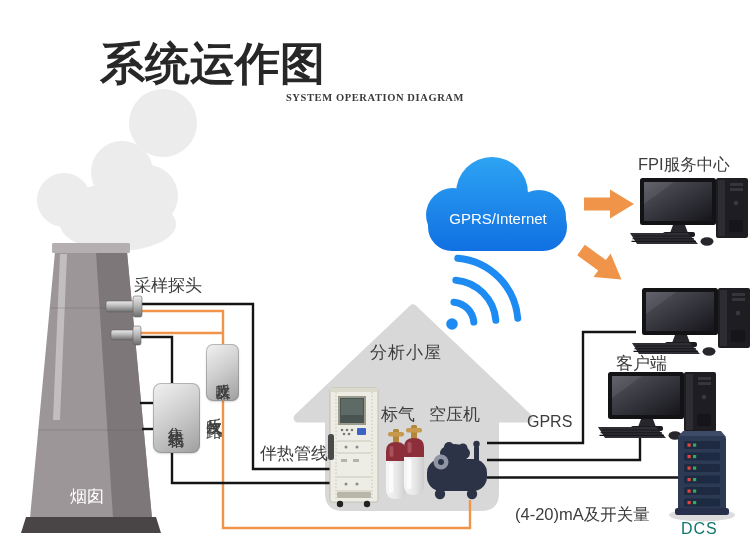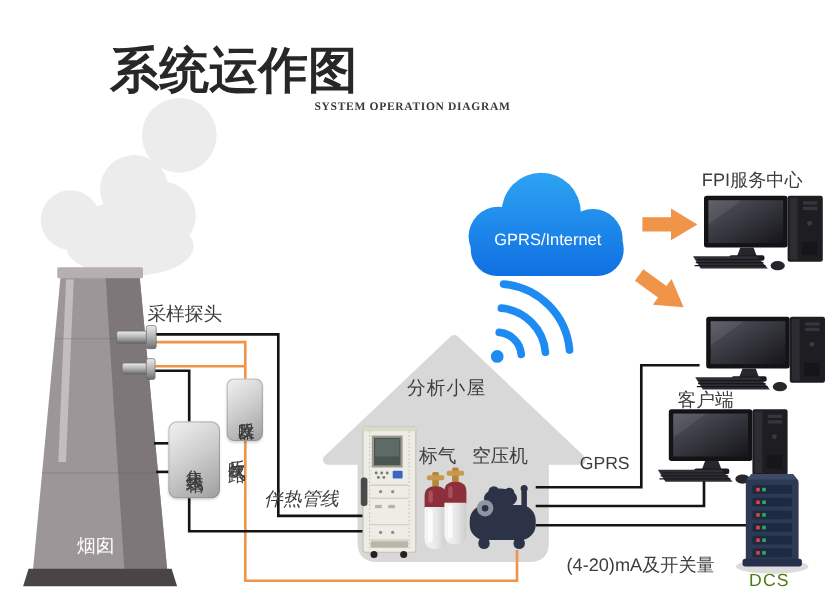--- a/index.html
+++ b/index.html
@@ -14,21 +14,21 @@
          box-shadow:inset 0 0 0 1px rgba(120,120,120,.45), 0 1px 2px rgba(0,0,0,.15);
          display:flex;align-items:center;justify-content:center;}
   #page-title{position:absolute;left:100px;top:18px;width:500px;text-align:left;
               font-size:45px;font-weight:900;color:#272727;letter-spacing:0;margin-top:16px;}
   #page-subtitle{position:absolute;left:175px;top:92px;width:400px;text-align:center;
                  font-size:10.5px;font-weight:700;letter-spacing:.6px;color:#3a3a3a;font-family:Liberation Serif, serif;}
   #cloud-label{position:absolute;left:432px;top:210px;width:132px;text-align:center;
                color:#ffffff;font-size:15px;}
   #measure-labels{position:absolute;left:71px;top:319px;color:#fff;font-size:17px;line-height:24px;}
   #gprs-label{font-size:16px;}
-  #dcs-label{font-size:16px;letter-spacing:1px;color:#4d7c0f;text-align:right;}
+  #dcs-label{font-size:16px;letter-spacing:1px;color:#0f766e;text-align:right;}
 </style>
 </head>
 <body>
 
 <div id="canvas">
 
 <svg id="art" width="750" height="558" viewBox="0 0 750 558">
   <defs>
     <linearGradient id="gCloud" gradientUnits="userSpaceOnUse" x1="497" y1="157" x2="497" y2="251">
       <stop offset="0" stop-color="#2DA3F3"></stop>
@@ -234,21 +234,21 @@
 <div id="page-title">系统运作图</div>
 <div id="page-subtitle">SYSTEM OPERATION DIAGRAM</div>
 
 <div class="lbl" style="left:134px;top:276px;">采样探头</div>
 
 
 <div class="lbl white" style="left:70px;top:475px;margin-top:12px;">烟囱</div>
 
 <div class="lbl vert" style="left:204px;top:404px;height:74px;font-size:16.5px;letter-spacing:2px;">反吹气路</div>
 
-<div class="lbl" style="left:240px;top:444px;font-style:italic;">伴热管线</div>
+<div class="lbl" style="left:260px;top:444px;">伴热管线</div>
 
 <div class="lbl" style="left:370px;top:343px;letter-spacing:1px;">分析小屋</div>
 
 <div class="lbl" style="left:381px;top:405px;">标气</div>
 
 <div class="lbl" style="left:429px;top:405px;">空压机</div>
 
 <div id="cloud-label">GPRS/Internet</div>
 
 <div class="lbl" id="gprs-label" style="left:527px;top:412px;">GPRS</div>

